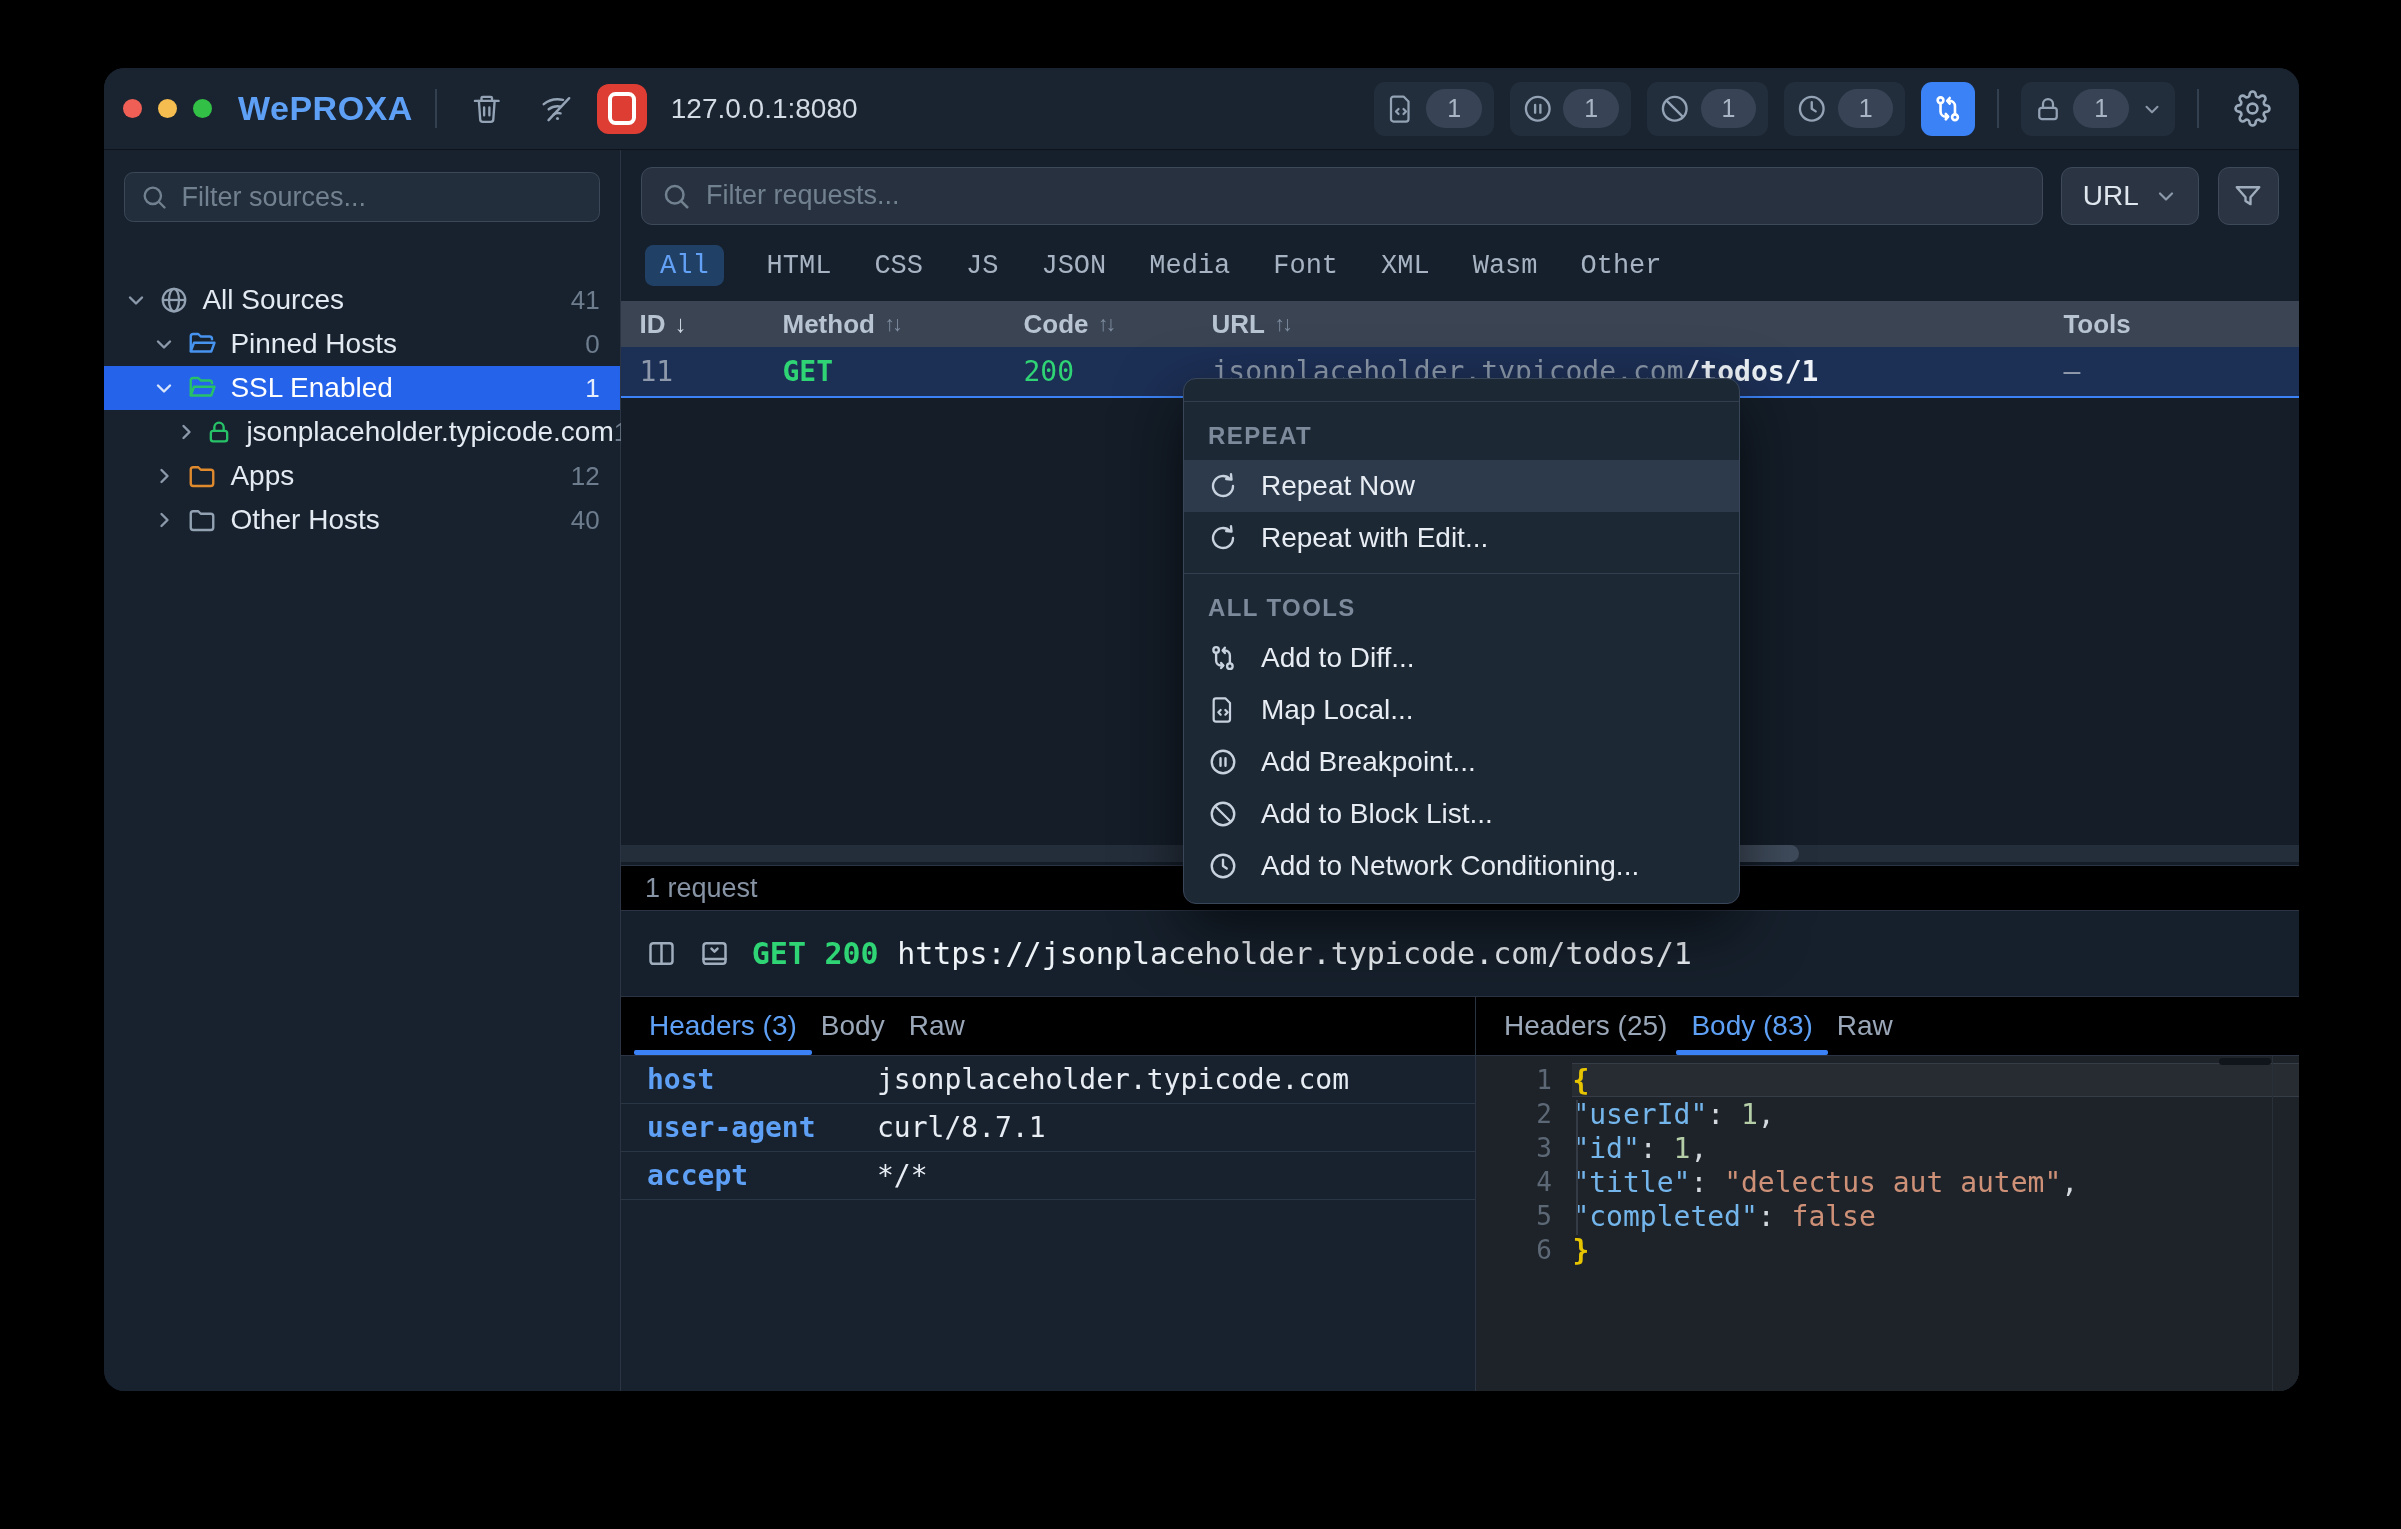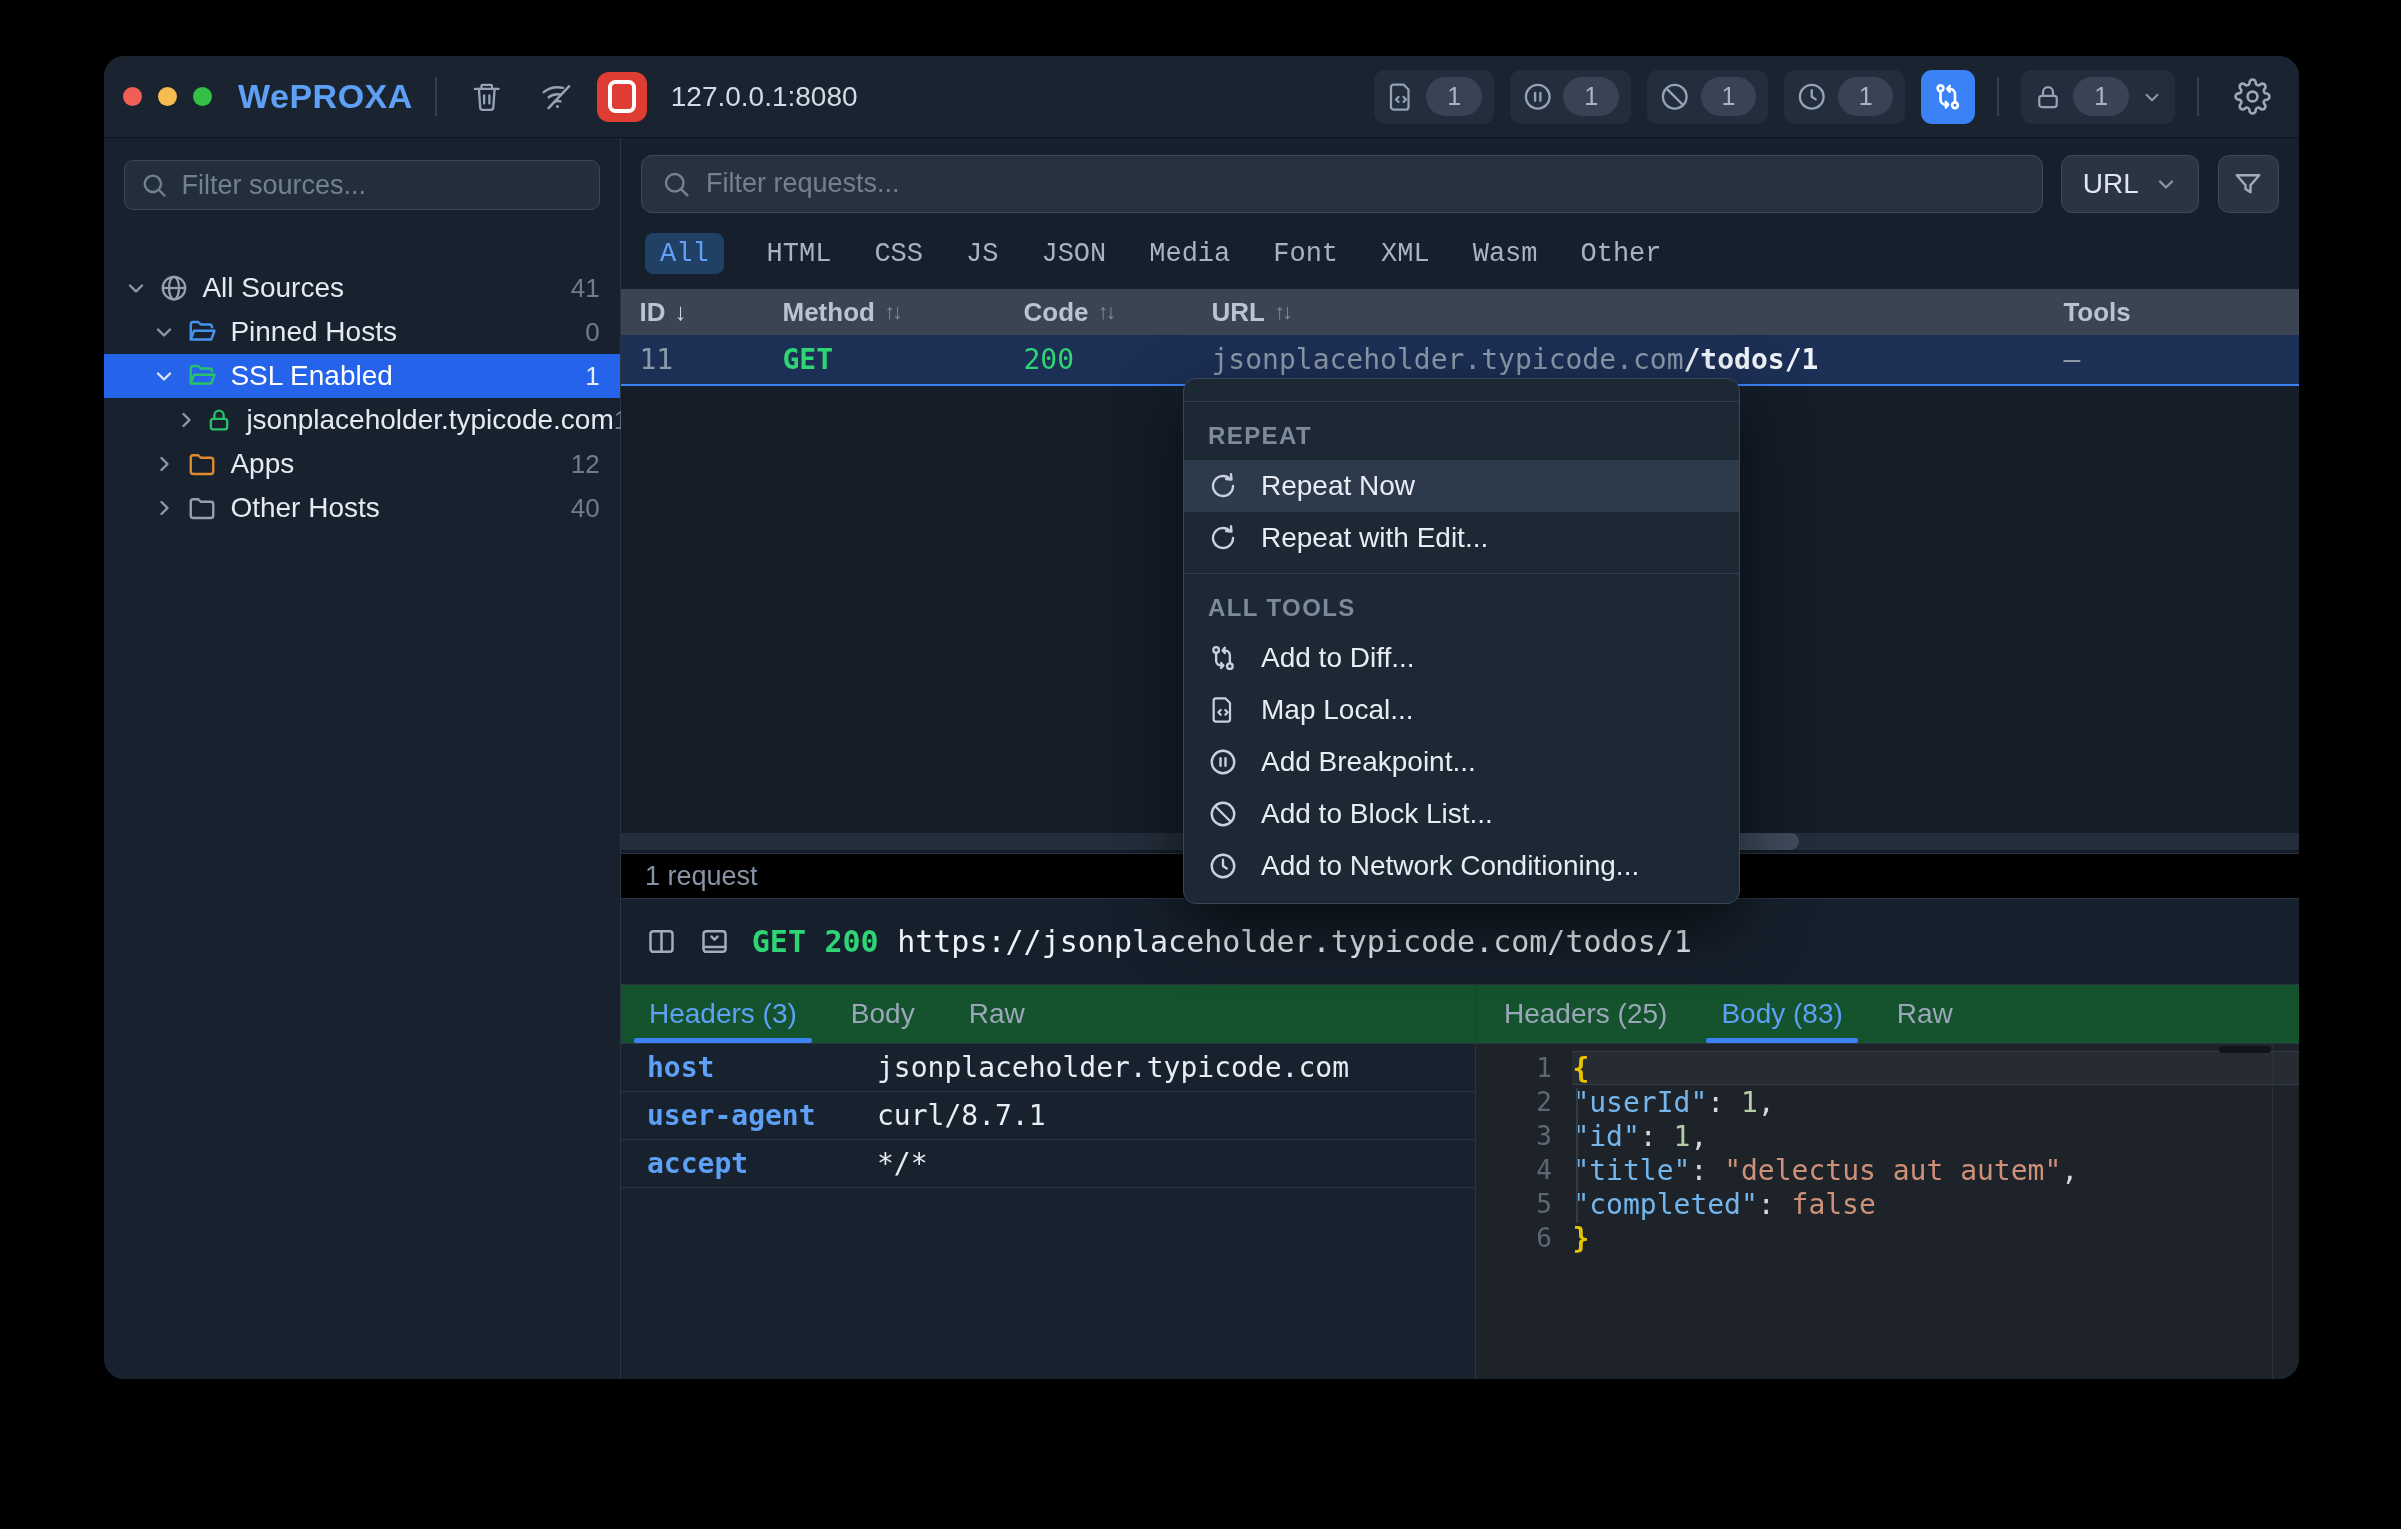--- a/index.html
+++ b/index.html
@@ -2,21 +2,21 @@
 <html style="font-size:15px"><head>
 <meta charset="utf-8">
 <style>
   html,body{margin:0;padding:0;}
   body{
     width:2401px;height:1529px;background:#000;position:relative;overflow:hidden;
     font-family:"Liberation Sans",sans-serif;color:#e8edf4;
   }
   svg{display:block;}
   .window{
-    position:absolute;left:104px;top:56px;width:2195px;height:1323px;
+    position:absolute;left:104px;top:68px;width:2195px;height:1323px;
     background:#18222e;border-radius:20.4px;overflow:hidden;display:flex;flex-direction:column;
   }
   
   .titlebar{height:81px;min-height:81px;display:flex;align-items:center;background:#1a2430;border-bottom:0.9px solid #0d141d;padding:0 28px 0 18.5px;}
   .lights{display:flex;gap:15.7px;margin-right:26px;}
   .light{width:19.4px;height:19.4px;border-radius:50%;}
   .l-red{background:#f05f56}.l-yellow{background:#f5bd4f}.l-green{background:#32c146}
   .app-title{color:#5ea0f5;font-size:34px;font-weight:bold;letter-spacing:0.5px;}
   .tb-divider{width:1.9px;height:39px;background:#33404f;margin:0 22px;}
   .tb-icon-btn{color:#94a3b5;display:flex;align-items:center;justify-content:center;width:56px;height:52px;}
@@ -79,21 +79,21 @@
   .status-bar{height:44px;min-height:44px;background:#000000;border-top:0.9px solid #2a3443;display:flex;align-items:center;padding:0 24px;color:#8794a5;font-size:27px;}
   
   .detail{border-top:0.9px solid #2a3443;display:flex;flex-direction:column;height:480px;min-height:480px;}
   .detail-header{height:85px;min-height:85px;display:flex;align-items:center;padding:0 24px;}
   .dh-icon{color:#9fadbd;margin-right:20.4px;}
   .mono{font-family:"DejaVu Sans Mono",monospace;}
   .dh-method,.dh-code{color:#2fd575;font-size:30px;font-weight:bold;margin-right:18.5px;}
   .dh-url{color:#eef3f8;font-size:30px;white-space:nowrap;overflow:hidden;}
   .detail-body{flex:1;display:flex;min-height:0;border-top:0.9px solid #2a3443;}
   .req-panel{width:854px;min-width:854px;border-right:1.9px solid #2a3443;display:flex;flex-direction:column;background:#18222e;}
-  .tabs-row{height:58px;min-height:58px;display:flex;align-items:center;gap:54px;padding:0 28px;border-bottom:0.9px solid #2a3443;font-size:28px;color:#9aa7b8;background:#14532d;}
+  .tabs-row{height:58px;min-height:58px;display:flex;align-items:center;gap:24px;padding:0 28px;border-bottom:0.9px solid #2a3443;font-size:28px;color:#9aa7b8;background:#000000;}
   .tab{position:relative;height:100%;display:flex;align-items:center;}
   .tab.active{color:#5ea0f5;}
   .tab.active::after{content:"";position:absolute;left:-15px;right:-15px;bottom:0;height:4.6px;background:#3b82f6;border-radius:1.9px;}
   .kv-table{font-family:"DejaVu Sans Mono",monospace;font-size:28px;}
   .kv-row{display:flex;height:47px;align-items:center;border-bottom:0.9px solid #2b3644;padding:0 26px;}
   .kv-key{width:230px;min-width:230px;color:#5ea0f5;font-weight:bold;}
   .kv-val{color:#e8edf4;}
   .resp-panel{flex:1;display:flex;flex-direction:column;min-width:0;background:#1b2531;}
   
   .editor{flex:1;background:#1e2329;font-family:"DejaVu Sans Mono",monospace;font-size:28px;position:relative;padding-top:7.4px;}

